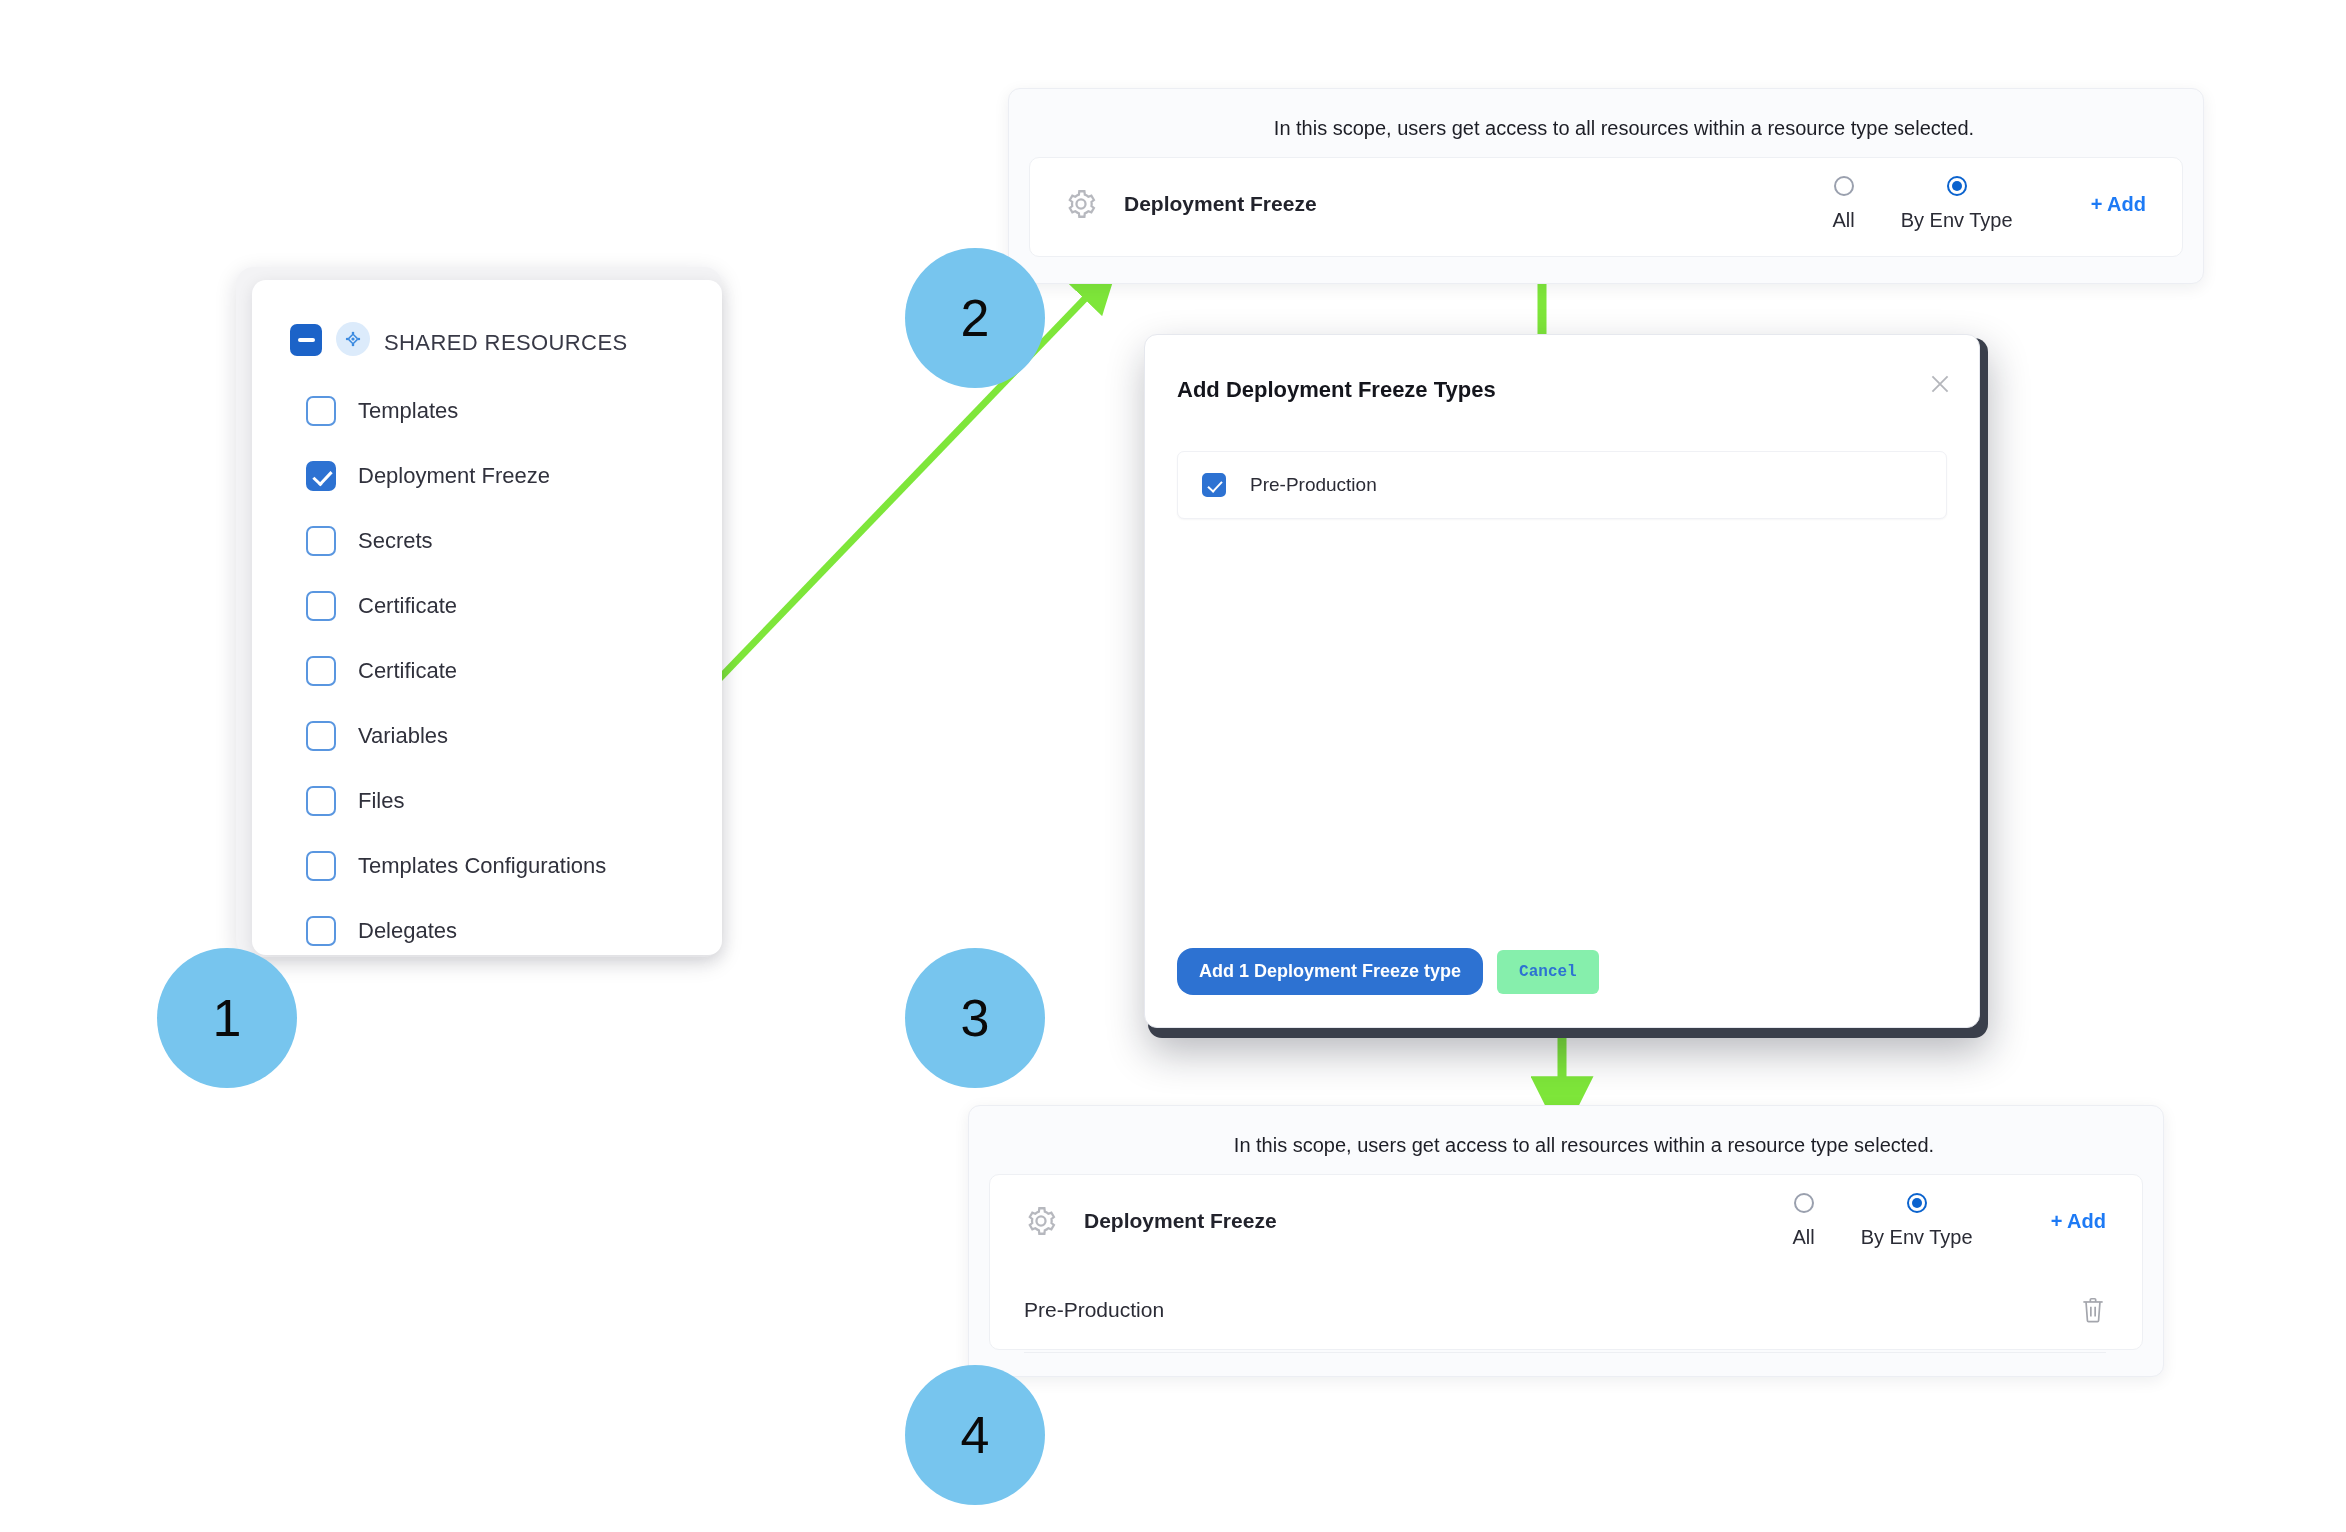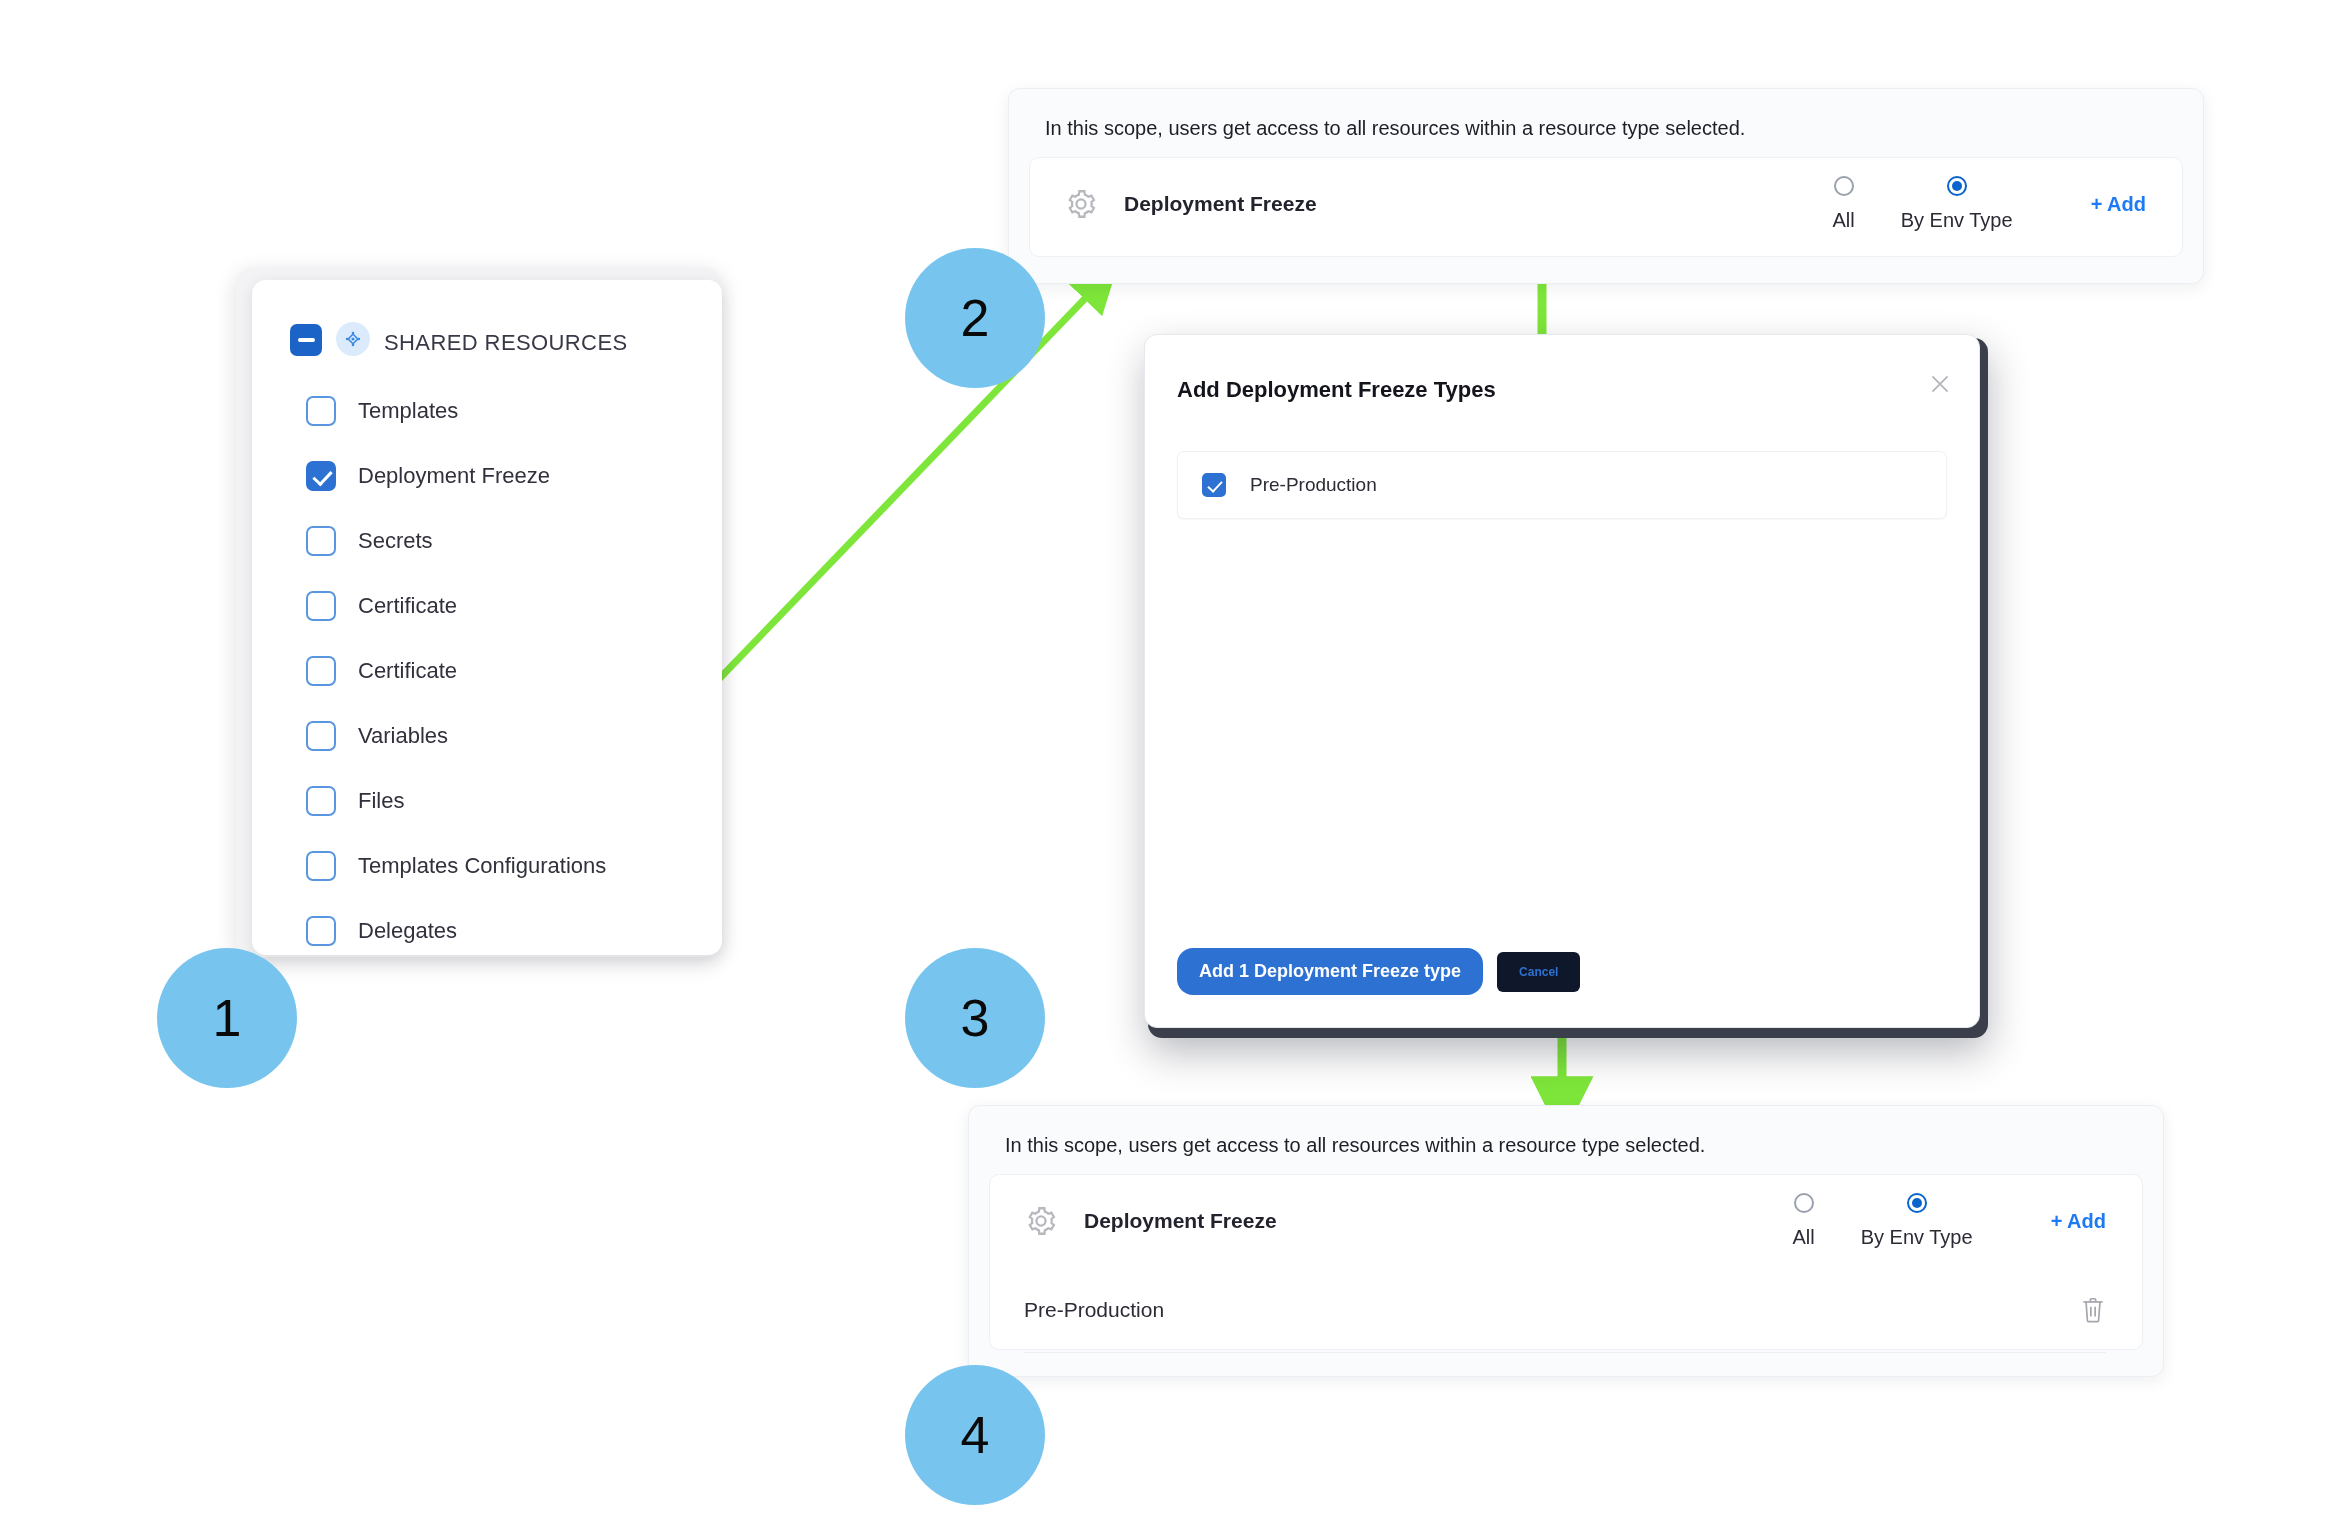--- a/index.html
+++ b/index.html
@@ -83,20 +83,21 @@
   .scope-panel {
     position: absolute;
     background: #fafbfd;
     border: 1px solid #eceef3;
     border-radius: 12px;
     box-shadow: 0 4px 16px rgba(20,24,40,.07);
   }
   .scope-note {
     font-size: 20px; color: #1d1e26;
     padding: 28px 0 0 36px;
+    text-align: center;
   }
   .scope-row-card {
     position: absolute; left: 20px; right: 20px;
     background: #ffffff;
     border: 1px solid #eef0f4;
     border-radius: 10px;
   }
   .scope-row {
     display: flex; align-items: center;
     height: 92px;
@@ -192,25 +193,25 @@
     display:flex; align-items:center; gap: 14px;
   }
   .btn-primary {
     background:#2d72d2; color:#fff;
     font-size:18px; font-weight:bold;
     padding: 13px 22px; border-radius:16px;
     border:none; cursor:pointer;
     font-family:"Liberation Sans", sans-serif;
   }
   .btn-ghost {
-    background:#0f172a; color:#2d72d2;
-    font-size:12px; font-weight:bold;
+    background:#86efac; color:#2d72d2;
+    font-size:16px; font-weight:bold;
     padding: 13px 22px; border-radius:6px;
     border:none; cursor:pointer;
-    font-family:Liberation Sans, sans-serif;
+    font-family:Liberation Mono, monospace;
   }
 
   
   .step {
     position:absolute;
     width: 140px; height: 140px; border-radius:50%;
     background:#77c5ee;
     display:flex; align-items:center; justify-content:center;
     font-size: 52px; color:#0a0a0a;
     font-family:"Liberation Sans", sans-serif;

